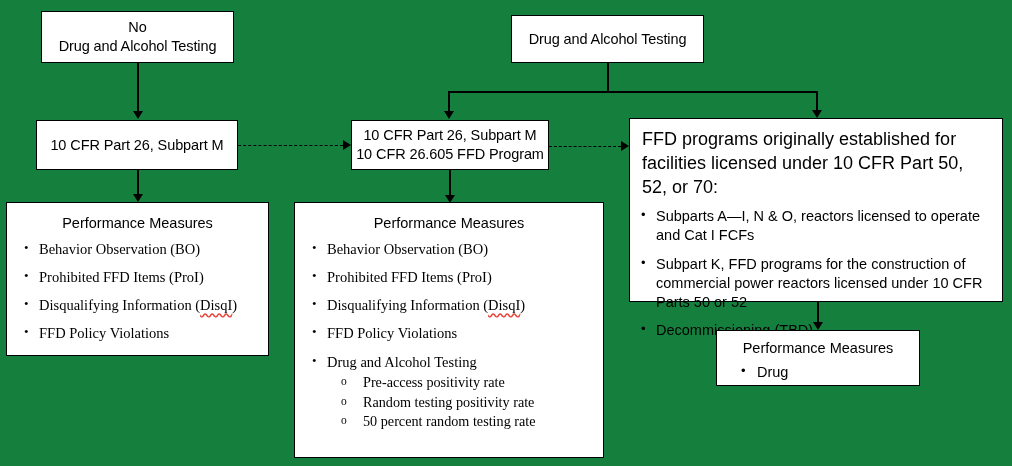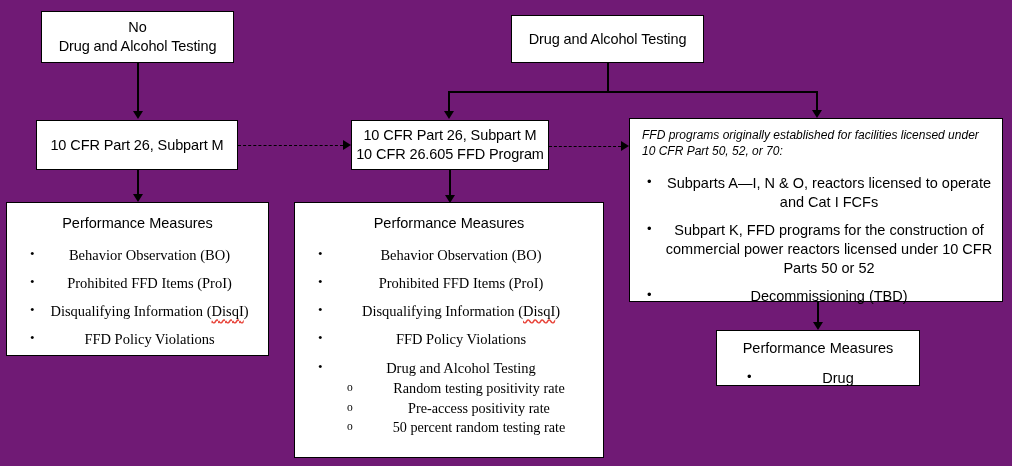--- a/index.html
+++ b/index.html
@@ -8,21 +8,21 @@
     background: #ffffff;
   }
   body {
     font-family: "Liberation Sans", sans-serif;
     color: #000000;
   }
   #canvas {
     position: relative;
     width: 1012px;
     height: 466px;
-    background: #701a75;
+    background: #15803d;
     overflow: hidden;
   }
   .box {
     position: absolute;
     border: 1.6px solid #000000;
     background: #ffffff;
     box-sizing: border-box;
   }
   .box-center {
     display: flex;
@@ -41,23 +41,22 @@
     text-underline-offset: 2.5px;
     text-align: center;
     display: block;
     margin: 0;
   }
   .pm-box {
     padding-top: 12px;
   }
   ul.bullets {
     list-style: none;
-    margin: 6px;
+    margin: 0;
     padding: 0;
-    text-align: center;
   }
   ul.bullets > li {
     position: relative;
     font-size: 14.5px;
     line-height: 1.32;
     margin: 0 0 9px 0;
     padding-left: 26px;
   }
   ul.bullets > li::before {
     content: "\2022";
@@ -83,24 +82,23 @@
     position: absolute;
     left: 14px;
     top: 0px;
     font-size: 11.5px;
   }
   .pm-list-wrap {
     padding: 9px 8px 0 6px;
     font-family: Liberation Serif, serif;
   }
   .ffd-head {
-    font-size: 12px;
+    font-size: 18px;
     line-height: 1.32;
     padding: 9px 10px 8px 12px;
-    font-style: italic;
   }
   .ffd-list {
     padding-left: 18px;
   }
   .ffd-list > li {
     margin-bottom: 11px;
     padding-left: 24px;
   }
   .ffd-list > li::before {
     left: 6px;
@@ -228,22 +226,22 @@
     <span class="pm-title">Performance Measures</span>
     <div class="pm-list-wrap">
       <ul class="bullets">
         <li>Behavior Observation (BO)</li>
         <li>Prohibited FFD Items (ProI)</li>
         <li>Disqualifying Information (<span class="misspell">DisqI</span>)</li>
         <li>FFD Policy Violations</li>
         <li style="margin-bottom:0;">
           <span>Drug and Alcohol Testing</span>
           <ul class="subbullets">
+            <li>Pre-access positivity rate</li>
             <li>Random testing positivity rate</li>
-            <li>Pre-access positivity rate</li>
             <li>50 percent random testing rate</li>
           </ul>
         </li>
       </ul>
     </div>
   </div>
 
   <div class="box bottom-pm" style="left:716px; top:330px; width:204px; height:56px;">
     <span class="pm-title">Performance Measures</span>
     <ul class="bullets">

